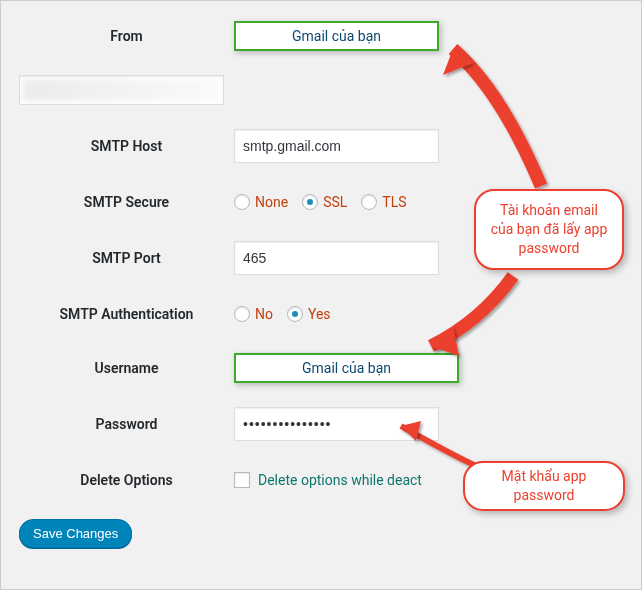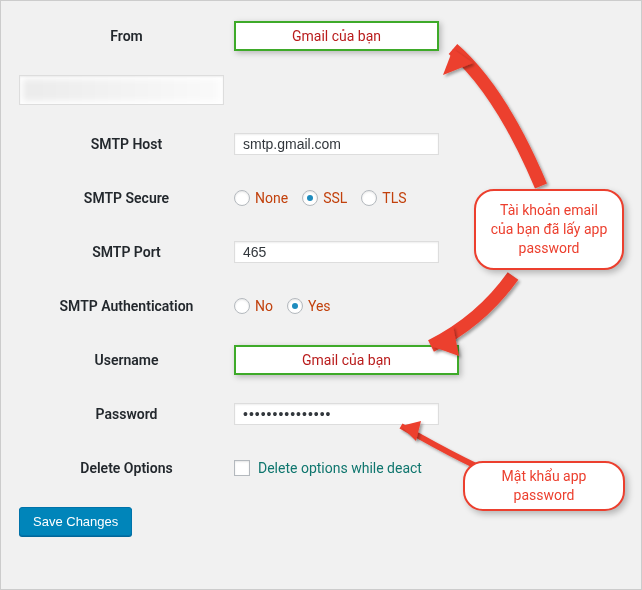--- a/index.html
+++ b/index.html
@@ -35,21 +35,21 @@
   }
   .field-col {
     flex: 1;
     display: flex;
     align-items: center;
     gap: 14px;
     position: relative;
   }
   input[type=text], input[type=password] {
     width: 205px;
-    height: 22px;
+    height: 34px;
     padding: 3px 8px;
     border: 1px solid #ddd;
     background: #fff;
     font-size: 14px;
     box-shadow: inset 0 1px 2px rgba(0,0,0,.07);
     color: #32373c;
   }
   input[type=password] { letter-spacing: 1px; }
   .radio-item {
     display: inline-flex;
@@ -84,21 +84,21 @@
     vertical-align: -3px;
   }
   .green-highlight {
     border: 2px solid #3eaa29;
     width: 205px;
     height: 30px;
     display: flex;
     align-items: center;
     justify-content: center;
     background: #fff;
-    color: #b91c1c;
+    color: #0c4a6e;
     font-size: 14px;
     box-shadow: 2px 2px 6px rgba(0,0,0,.25);
   }
   .blurred-box {
     width: 205px; height: 30px;
     border: 1px solid #ddd;
     background: #fff;
     position: relative;
     box-shadow: inset 0 1px 2px rgba(0,0,0,.07);
     overflow: hidden;
@@ -108,21 +108,21 @@
     position:absolute; inset:3px;
     background: linear-gradient(90deg, rgba(0,0,0,.08), rgba(0,0,0,.02));
     filter: blur(3px);
   }
   .save-btn {
     background: #0085ba;
     border: 1px solid #0073aa;
     color: #fff;
     padding: 6px 13px;
     font-size: 13px;
-    border-radius: 3px;
+    border-radius: 14px;
     cursor: pointer;
     box-shadow: 0 1px 0 #006799;
   }
   .delete-note { color: #0f766e; font-size: 14px; }
 
   
   .callout {
     position: absolute;
     background: #fff;
     border: 2px solid #ec3f2e;

